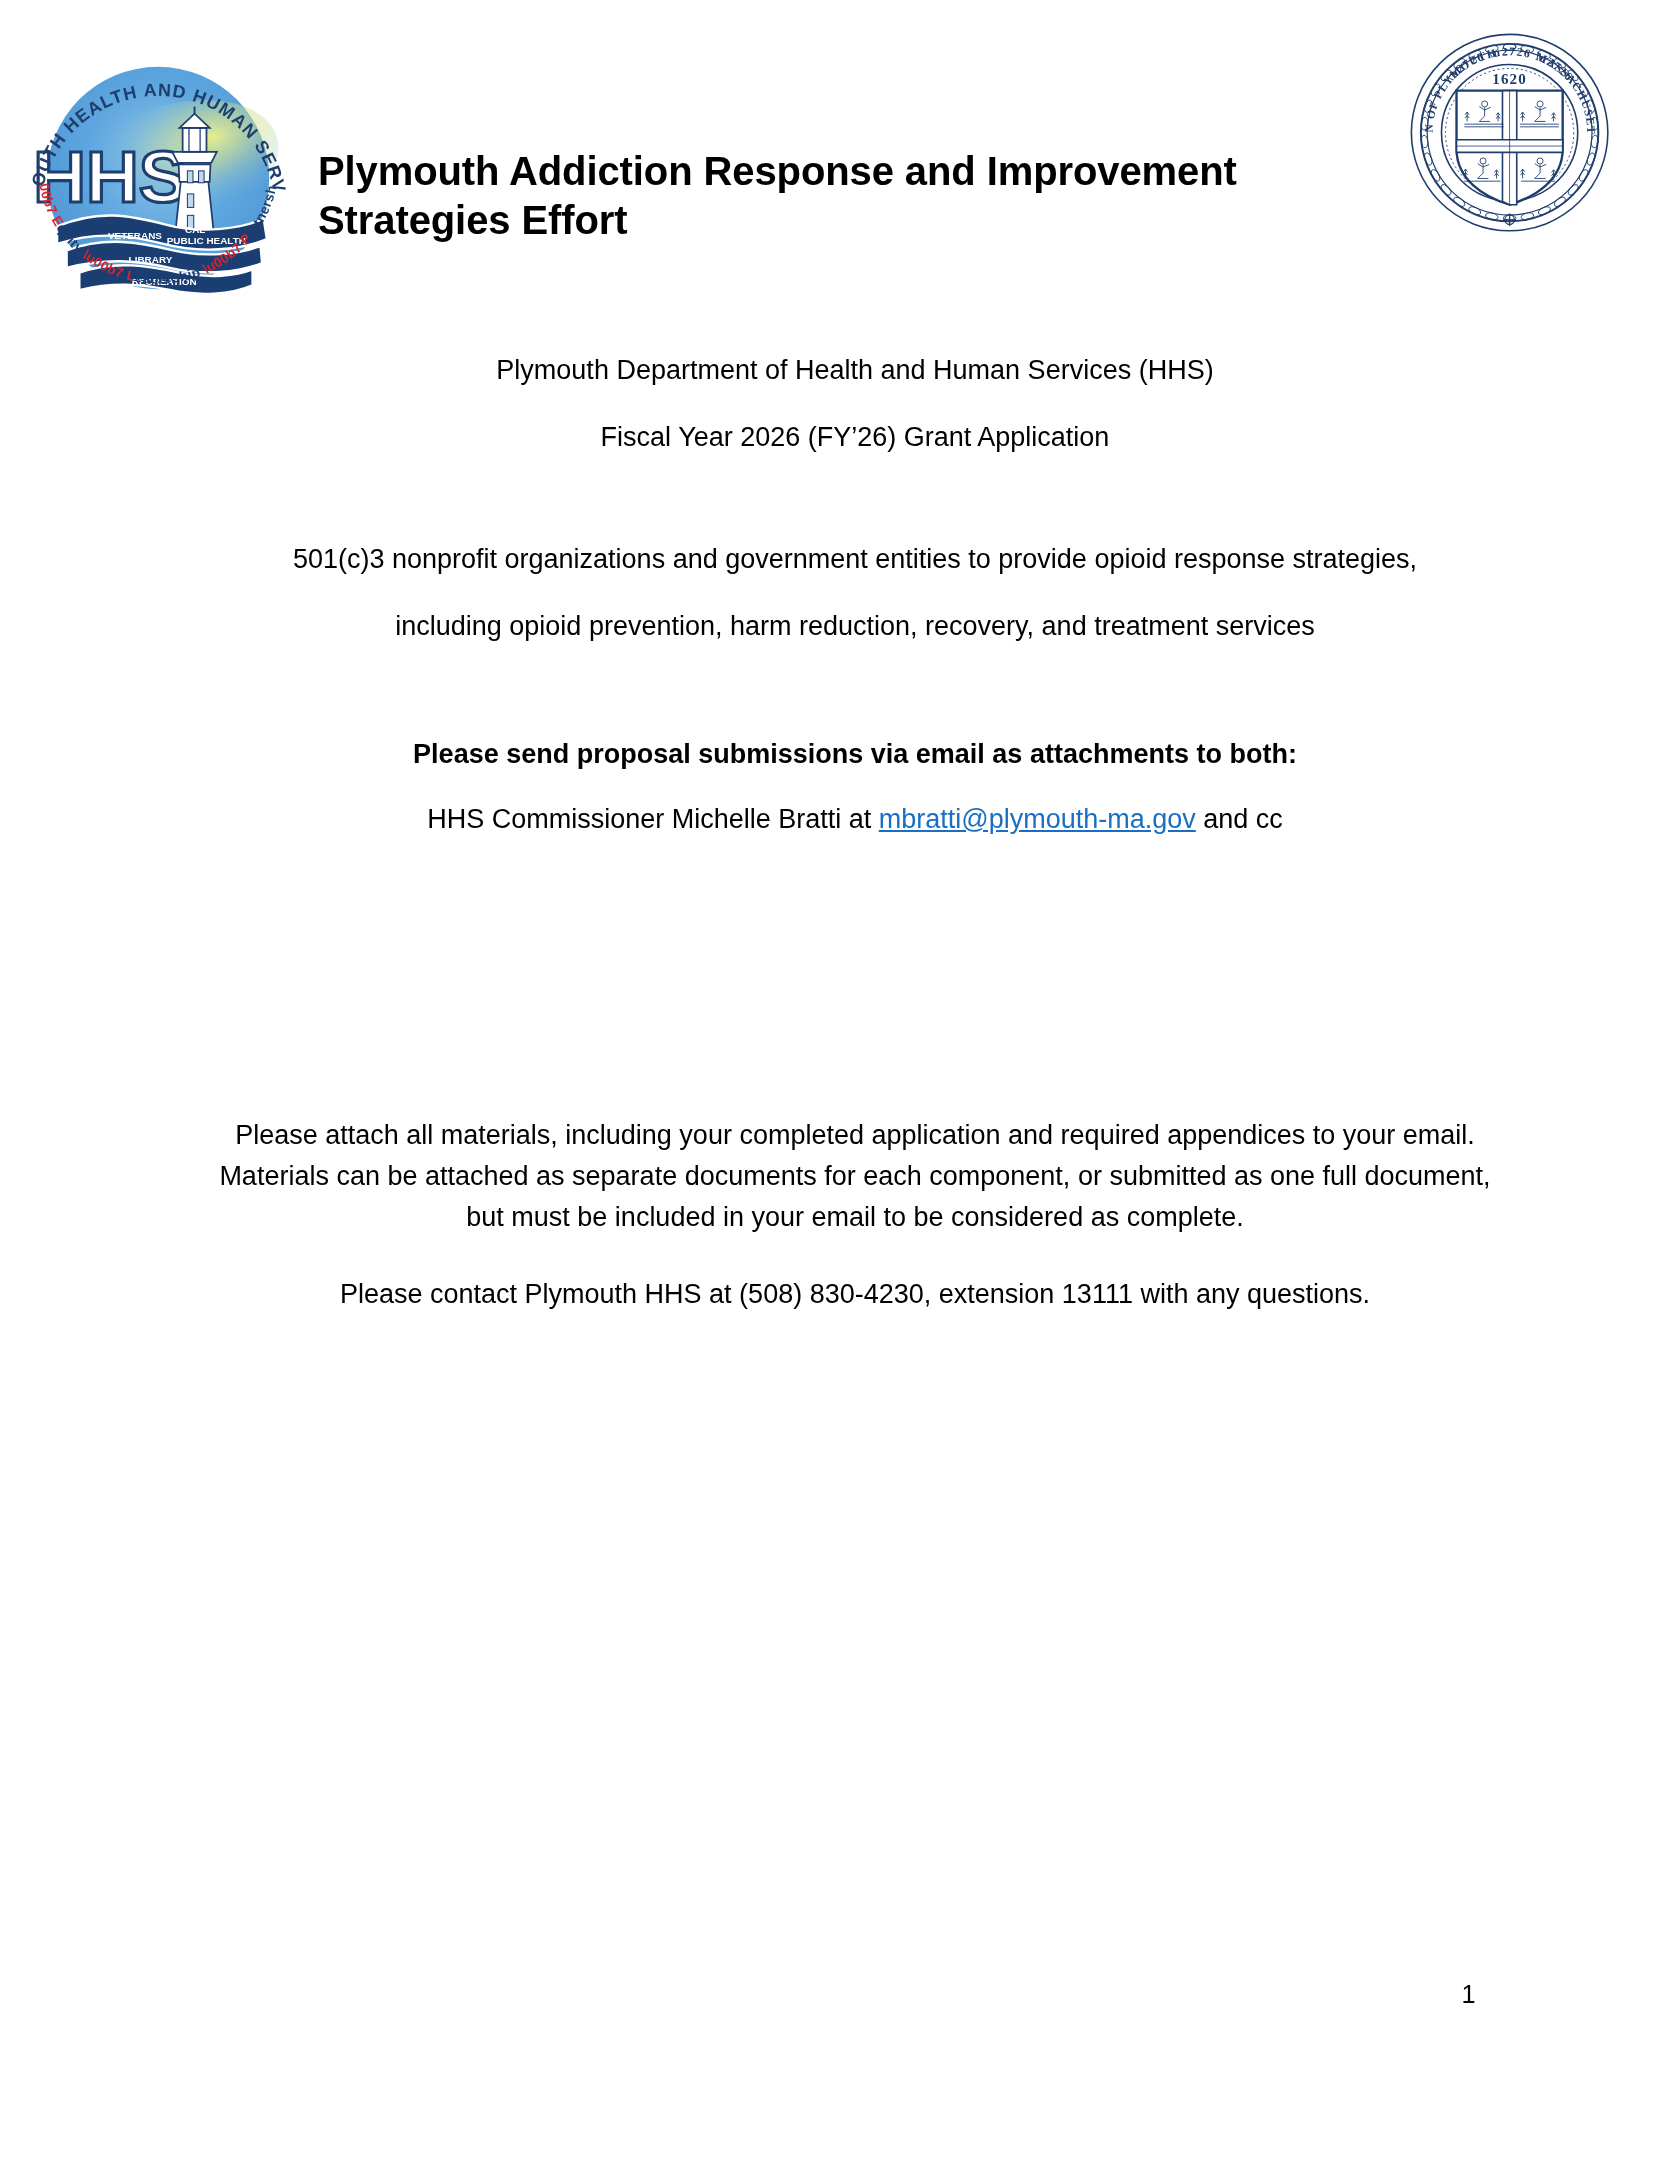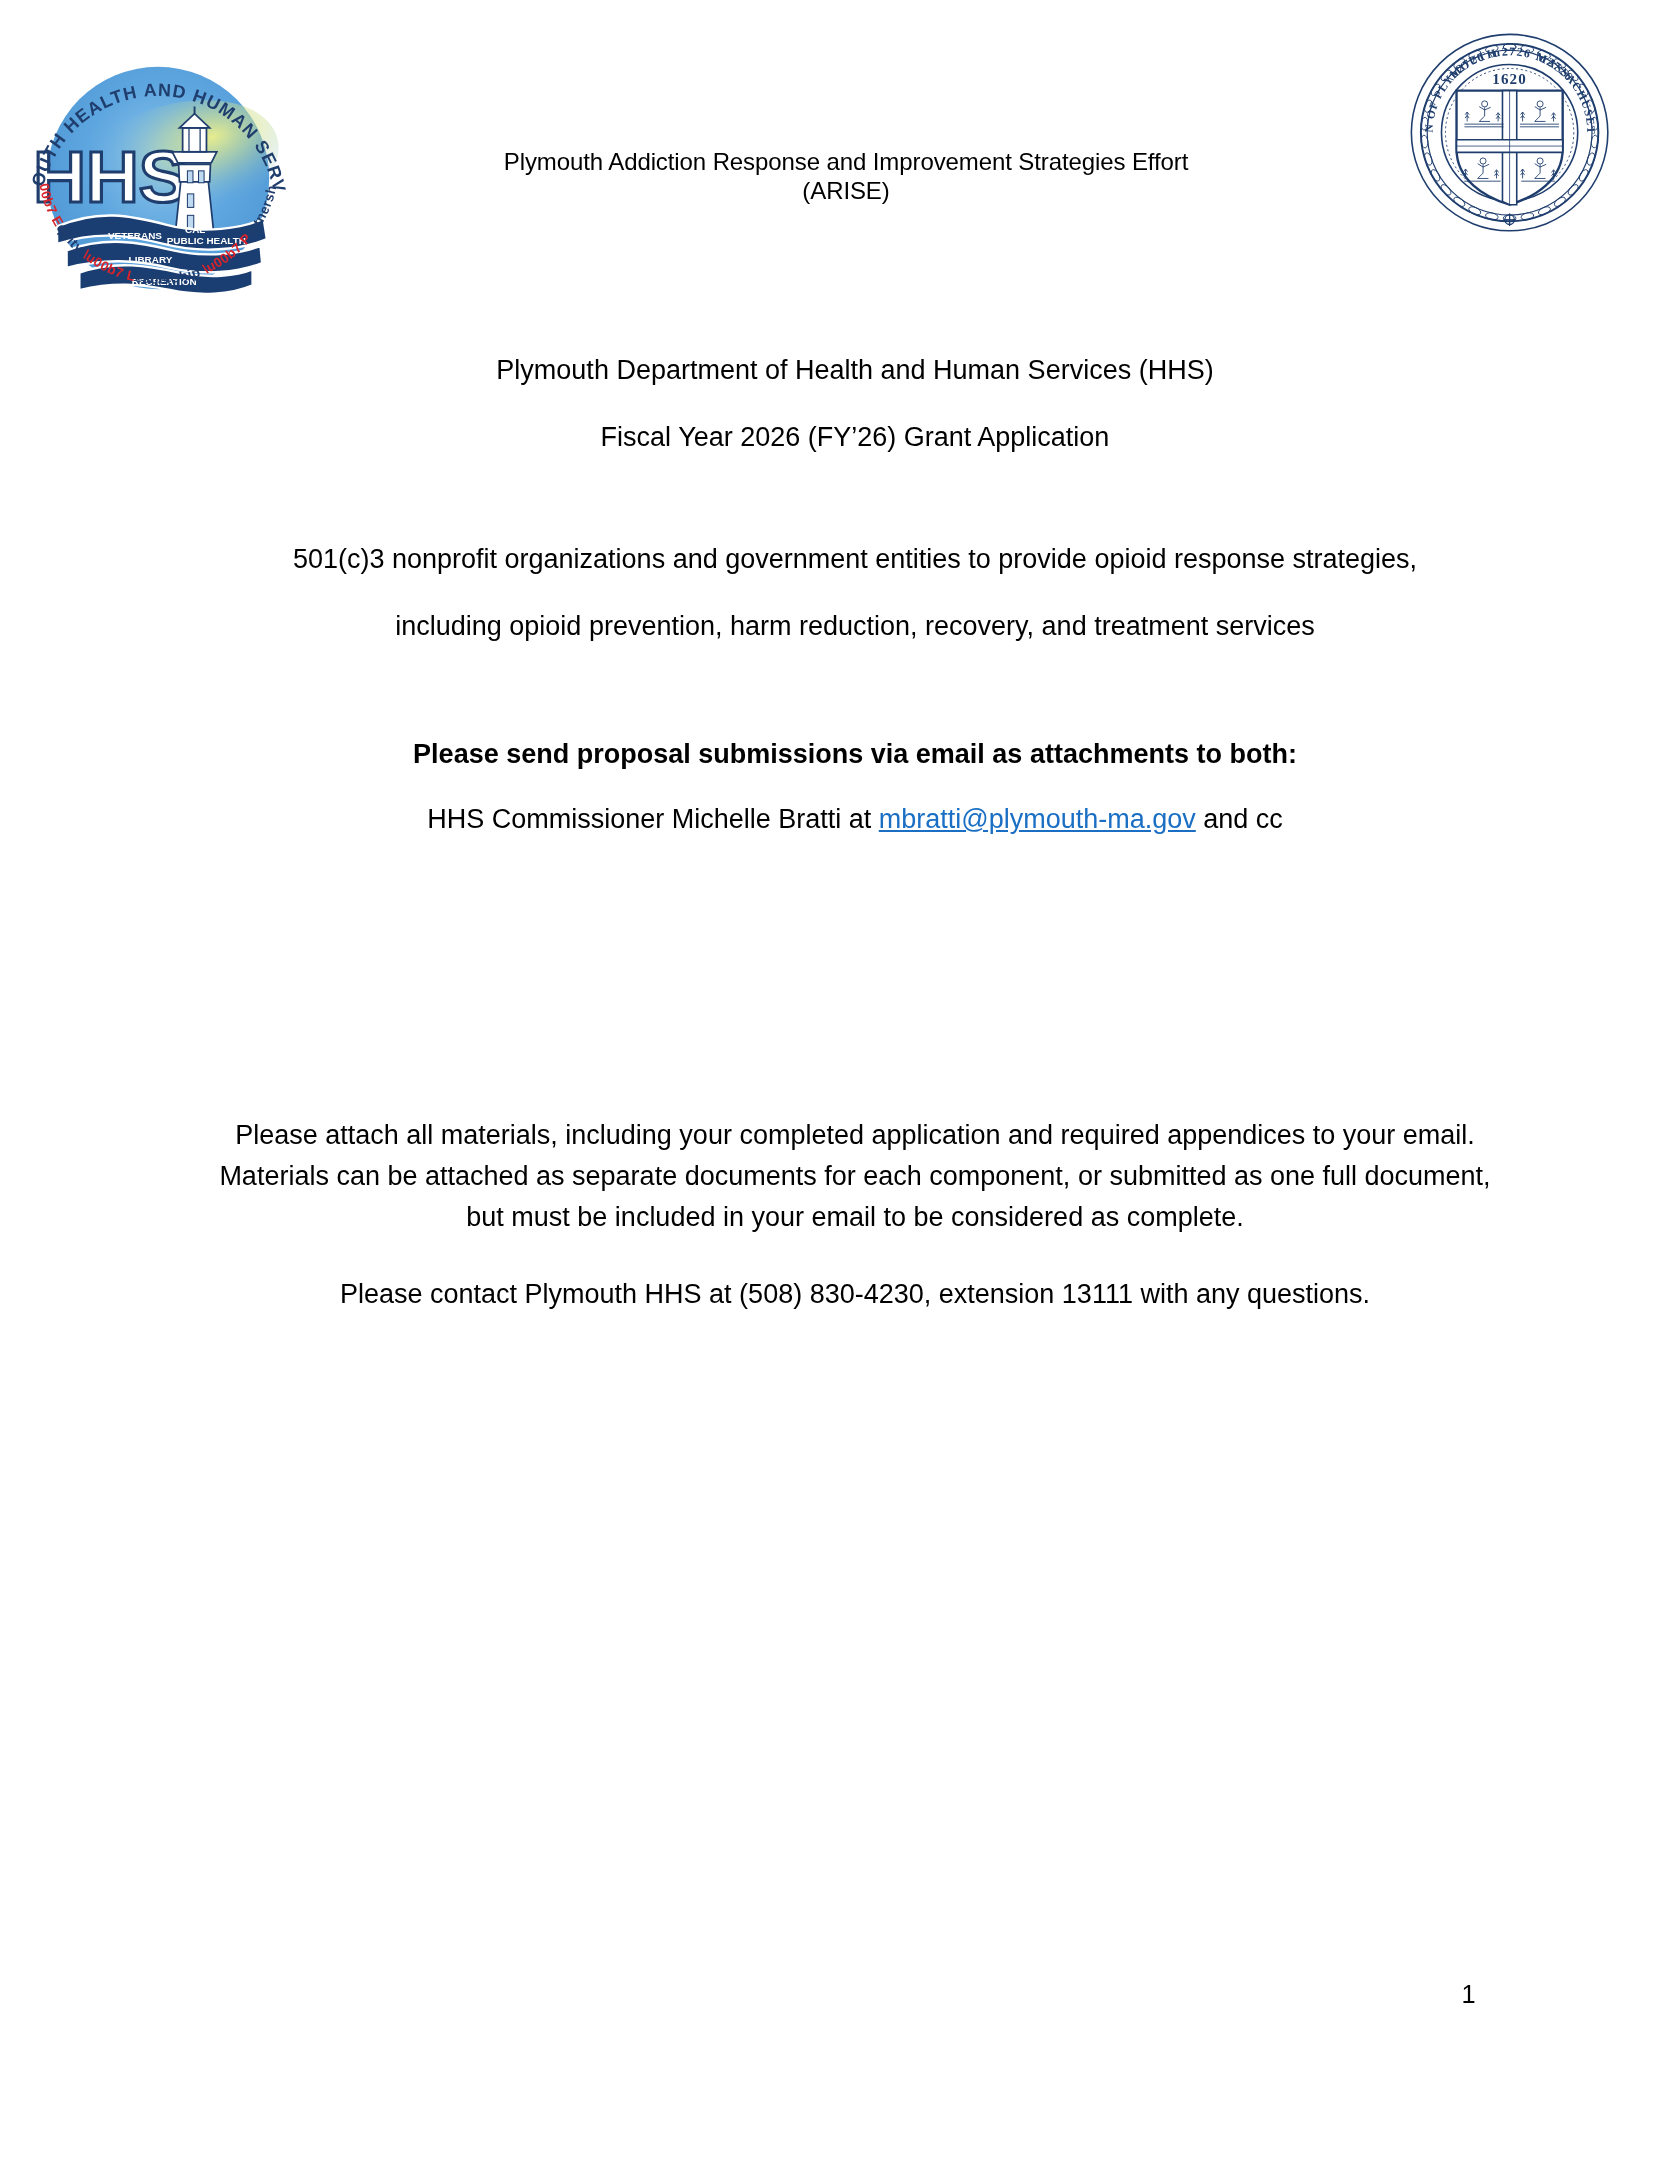--- a/index.html
+++ b/index.html
@@ -39,23 +39,22 @@
     left: 1409px;
     top: 32px;
     width: 202px;
     height: 202px;
   }
   .doc-title {
     position: absolute;
     left: 318px;
     top: 147px;
     width: 1056px;
-    text-align: center;
-    font-size: 24px;
-    font-weight: normal;
+    font-size: 40px;
+    font-weight: bold;
     line-height: 1.22;
     letter-spacing: -0.1px;
   }
 
   
   .body-block {
     position: absolute;
     left: 212px;
     width: 1286px;
     text-align: center;
@@ -284,21 +283,20 @@
         <g stroke="#1F3E6E" stroke-width="1.6" fill="none">
           <circle cx="127" cy="237" r="6"></circle>
           <line x1="127" y1="229" x2="127" y2="245"></line>
           <line x1="119" y1="237" x2="135" y2="237"></line>
         </g>
       </svg>
     </div>
 
     <div class="doc-title">
       <div>Plymouth Addiction Response and Improvement Strategies Effort</div>
-      <div>(ARISE)</div>
     </div>
   </div>
 
   <div class="body-block b1">Plymouth Department of Health and Human Services (HHS)</div>
   <div class="body-block b2">Fiscal Year 2026 (FY’26) Grant Application</div>
   <div class="body-block b4">501(c)3 nonprofit organizations and government entities to provide opioid response strategies,</div>
   <div class="body-block b5">including opioid prevention, harm reduction, recovery, and treatment services</div>
 
   <div class="body-block b6">Please send proposal submissions via email as attachments to both:</div>
 

